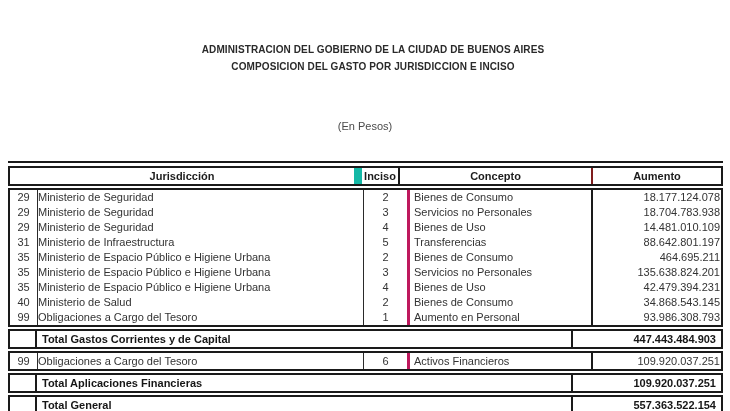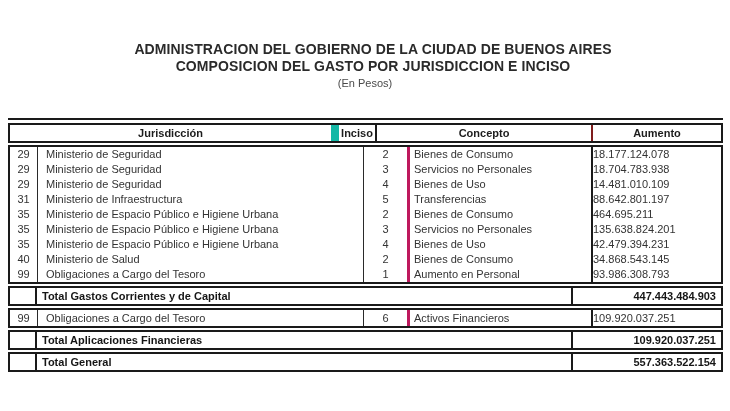--- a/index.html
+++ b/index.html
@@ -4,43 +4,43 @@
 <style>
   * { box-sizing: border-box; margin: 0; padding: 0; }
   html, body {
     width: 730px; height: 411px;
     background: #ffffff;
     font-family: "Liberation Sans", sans-serif;
     color: #333;
     overflow: hidden;
   }
   .titles { margin-top: 41px; text-align: center; line-height: 17px; }
-  .title-main, .title-sub { font-size: 14px; font-weight: bold; color: #2a2a2a; letter-spacing: .1px; padding-left: 16px; }
-  .title-unit { font-size: 11px; color: #4a4a4a; }
+  .title-main, .title-sub { font-size: 10px; font-weight: bold; color: #2a2a2a; letter-spacing: .1px; padding-left: 16px; }
+  .title-unit { font-size: 11px; color: #4a4a4a; margin-top: 43px; }
 
   .tbl { width: 715px; margin: 26px 0 0 8px; font-size: 11px; color: #333; }
   .toprule { border-top: 2px solid #1a1a1a; margin-bottom: 3px; }
 
   .box { border: 2px solid #1a1a1a; margin-bottom: 2px; background: #fff; }
   .row { display: flex; align-items: stretch; height: 15px; line-height: 15px; white-space: nowrap; }
   .hdr .row { height: 16px; line-height: 16px; }
   .trow .row { height: 16px; line-height: 16px; }
 
   
   .h-jur { flex: 1; text-align: center; font-weight: bold; color: #1c1c1c; }
   .h-inc { width: 44px; border-left: 8px solid #14b8a6; text-align: center; font-weight: bold; color: #1c1c1c; }
-  .h-con { width: 216px; border-left: 2px solid #1a1a1a; text-align: center; font-weight: bold; color: #1c1c1c; }
+  .h-con { width: 193px; border-left: 2px solid #1a1a1a; text-align: center; font-weight: bold; color: #1c1c1c; }
   .h-aum { width: 130px; border-left: 2px solid #7f1d1d; text-align: center; font-weight: bold; color: #1c1c1c; }
 
   
   .c-code { width: 27px; text-align: center; }
-  .c-name { flex: 1; border-left: 1px solid #2a2a2a; padding-left: 8px; overflow: hidden; }
+  .c-name { flex: 1; border-left: 1px solid #2a2a2a; padding-left: 0; overflow: hidden; }
   .c-inc  { width: 44px; border-left: 1px solid #2a2a2a; text-align: center; }
   .c-con  { width: 184px; border-left: 3px solid #be185d; padding-left: 4px; overflow: hidden; }
-  .c-aum  { width: 130px; border-left: 2px solid #1a1a1a; text-align: left; padding-right: 1px; }
+  .c-aum  { width: 130px; border-left: 2px solid #1a1a1a; text-align: right; padding-right: 1px; }
 
   
   .t-code  { width: 27px; border-right: 2px solid #1a1a1a; }
   .t-label { flex: 1; padding-left: 5px; font-weight: bold; color: #161616; }
   .t-aum   { width: 150px; border-left: 2px solid #1a1a1a; text-align: right; padding-right: 5px; font-weight: bold; color: #161616; }
 
   .gap-before { margin-top: 2px; }
 </style>
 </head>
 <body>

